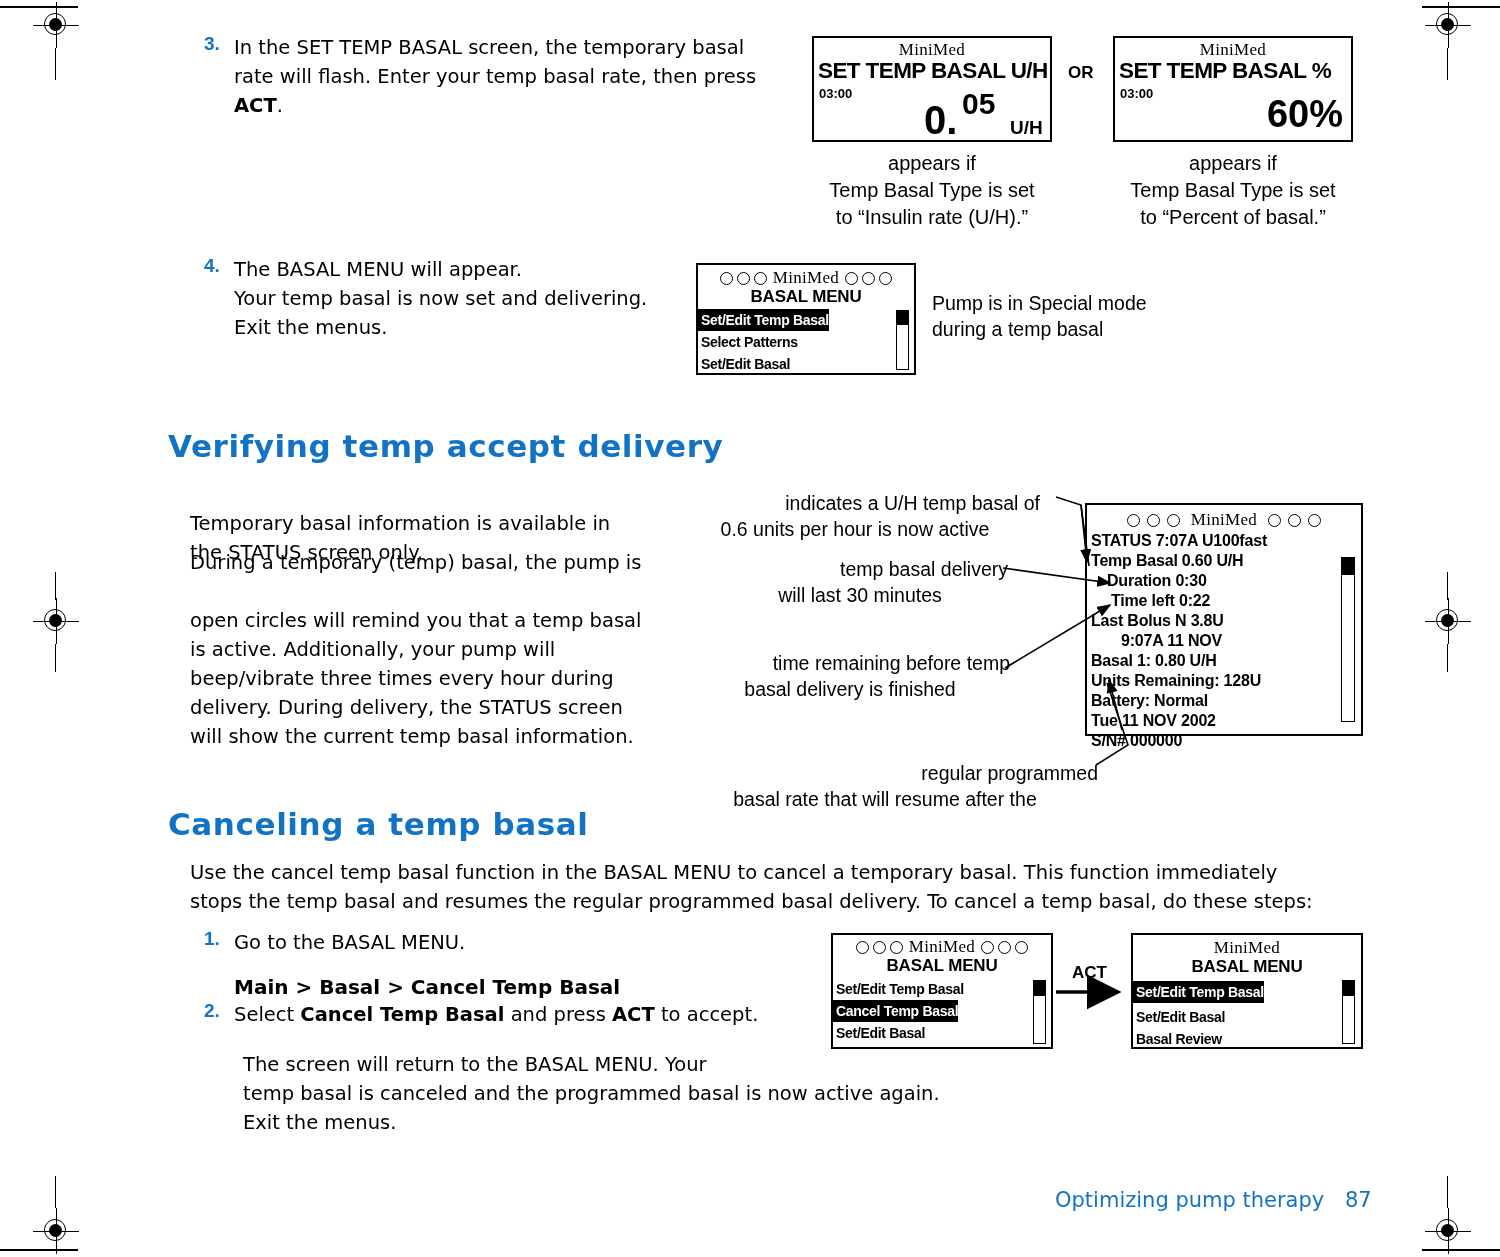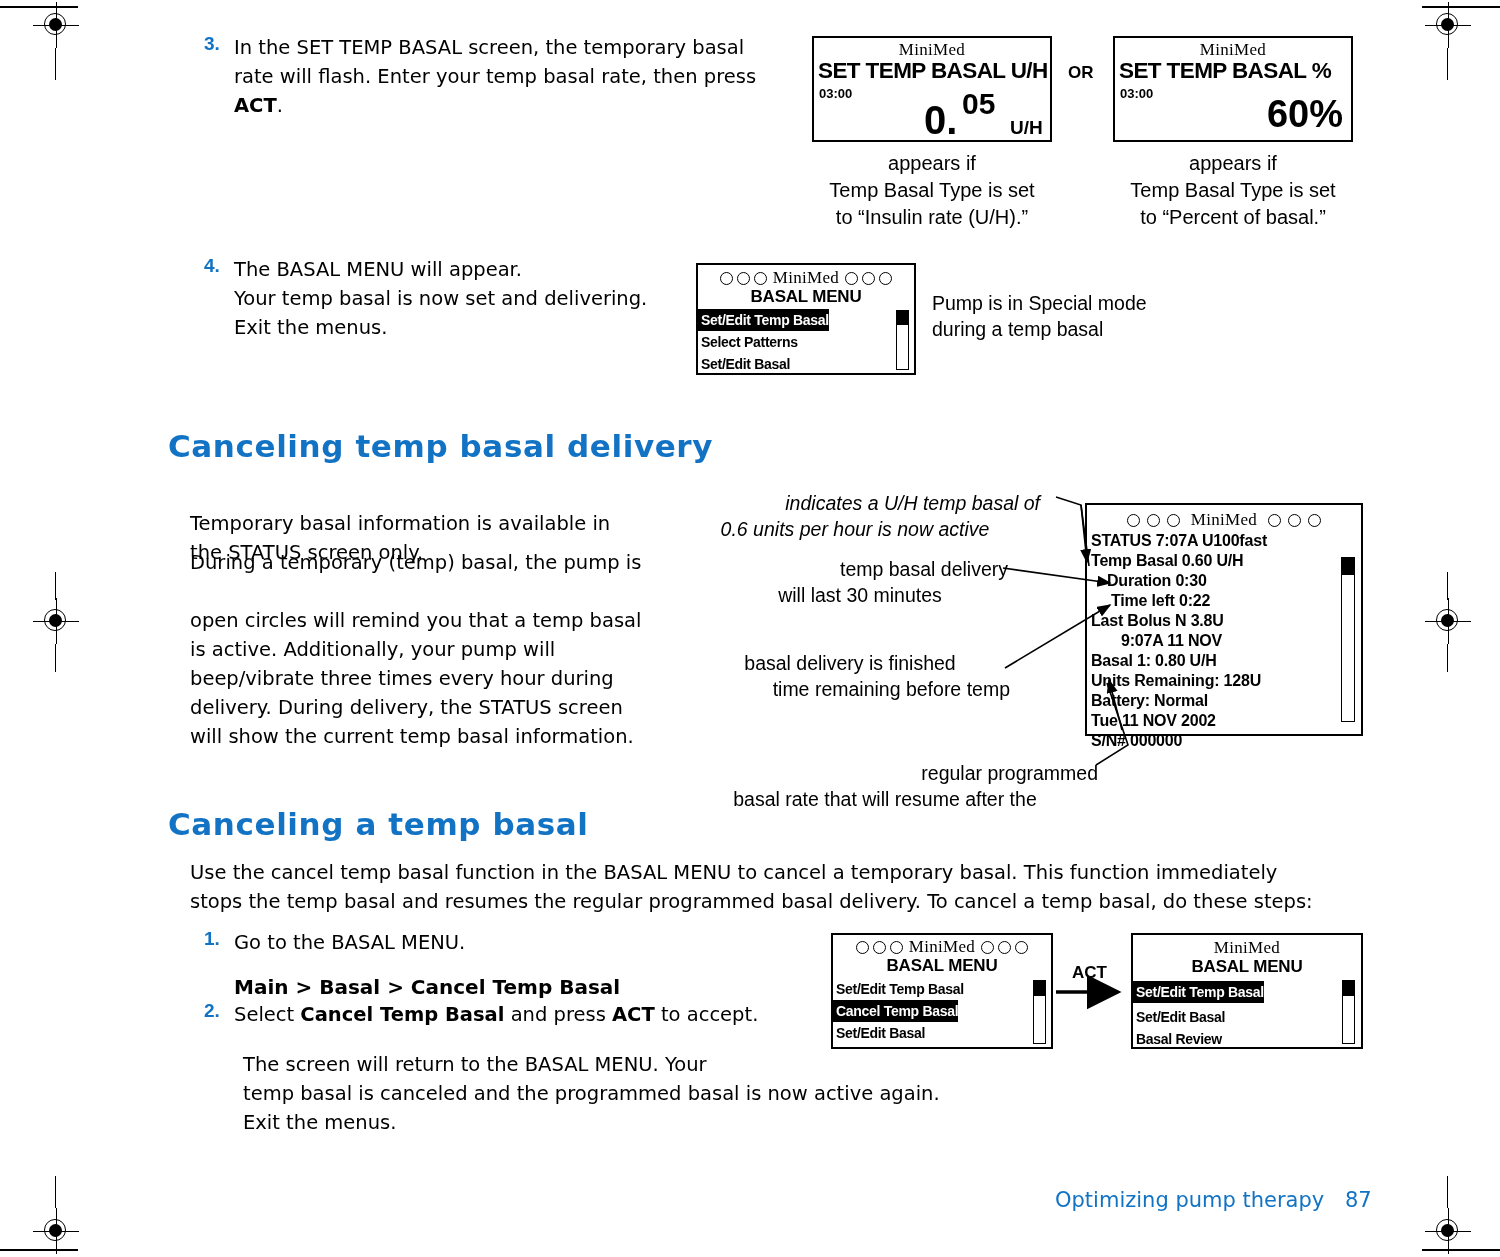--- a/index.html
+++ b/index.html
@@ -348,50 +348,50 @@
     <div class="scrollbar" style="right:5px;top:45px;width:13px;height:60px;">
       <div class="thumb" style="height:14px;"></div>
     </div>
   </div>
 
   <div class="callout" style="left:932px;top:290px;width:270px;">
     <div>Pump is in Special mode</div>
     <div>during a temp basal</div>
   </div>
 
-  <h2 class="section" style="left:168px;top:428px;">Canceling temp basal delivery</h2>
+  <h2 class="section" style="left:168px;top:428px;">Verifying temp accept delivery</h2>
 
   <div class="body-text" style="position:absolute;left:190px;top:481px;width:480px;margin-top:28px;">
     <span>Temporary basal information is available in</span><br>
     <span>the STATUS screen only.</span>
   </div>
 
   <div class="body-text" style="position:absolute;left:190px;top:548px;width:490px;">
     <span>During a temporary (temp) basal, the pump is</span><br>
     <br>
     <span>open circles will remind you that a temp basal</span><br>
     <span>is active. Additionally, your pump will</span><br>
     <span>beep/vibrate three times every hour during</span><br>
     <span>delivery. During delivery, the STATUS screen</span><br>
     <span>will show the current temp basal information.</span>
   </div>
 
-  <div class="callout" style="left:660px;top:490px;width:390px;text-align:right;font-style:italic;">
+  <div class="callout" style="left:660px;top:490px;width:390px;text-align:right;">
     <div style="padding-right:10px;">indicates a U/H temp basal of</div>
     <div style="text-align:center;">0.6 units per hour is now active</div>
   </div>
 
   <div class="callout" style="left:700px;top:556px;width:320px;text-align:right;">
     <div style="padding-right:12px;">temp basal delivery</div>
     <div style="text-align:center;">will last 30 minutes</div>
   </div>
 
   <div class="callout" style="left:680px;top:650px;width:340px;text-align:right;">
+    <div style="padding-right:10px;">time remaining before temp</div>
     <div style="text-align:center;">basal delivery is finished</div>
-    <div style="padding-right:10px;">time remaining before temp</div>
   </div>
 
   <div class="callout" style="left:660px;top:760px;width:450px;text-align:right;">
     <div style="padding-right:12px;">regular programmed</div>
     <div style="text-align:center;">basal rate that will resume after the</div>
   </div>
 
   <div class="lcd" style="left:1085px;top:503px;width:278px;height:233px;">
     <div class="lcd-circles-row" style="margin-top:6px;gap:7px;">
       <span class="ocirc"></span>

